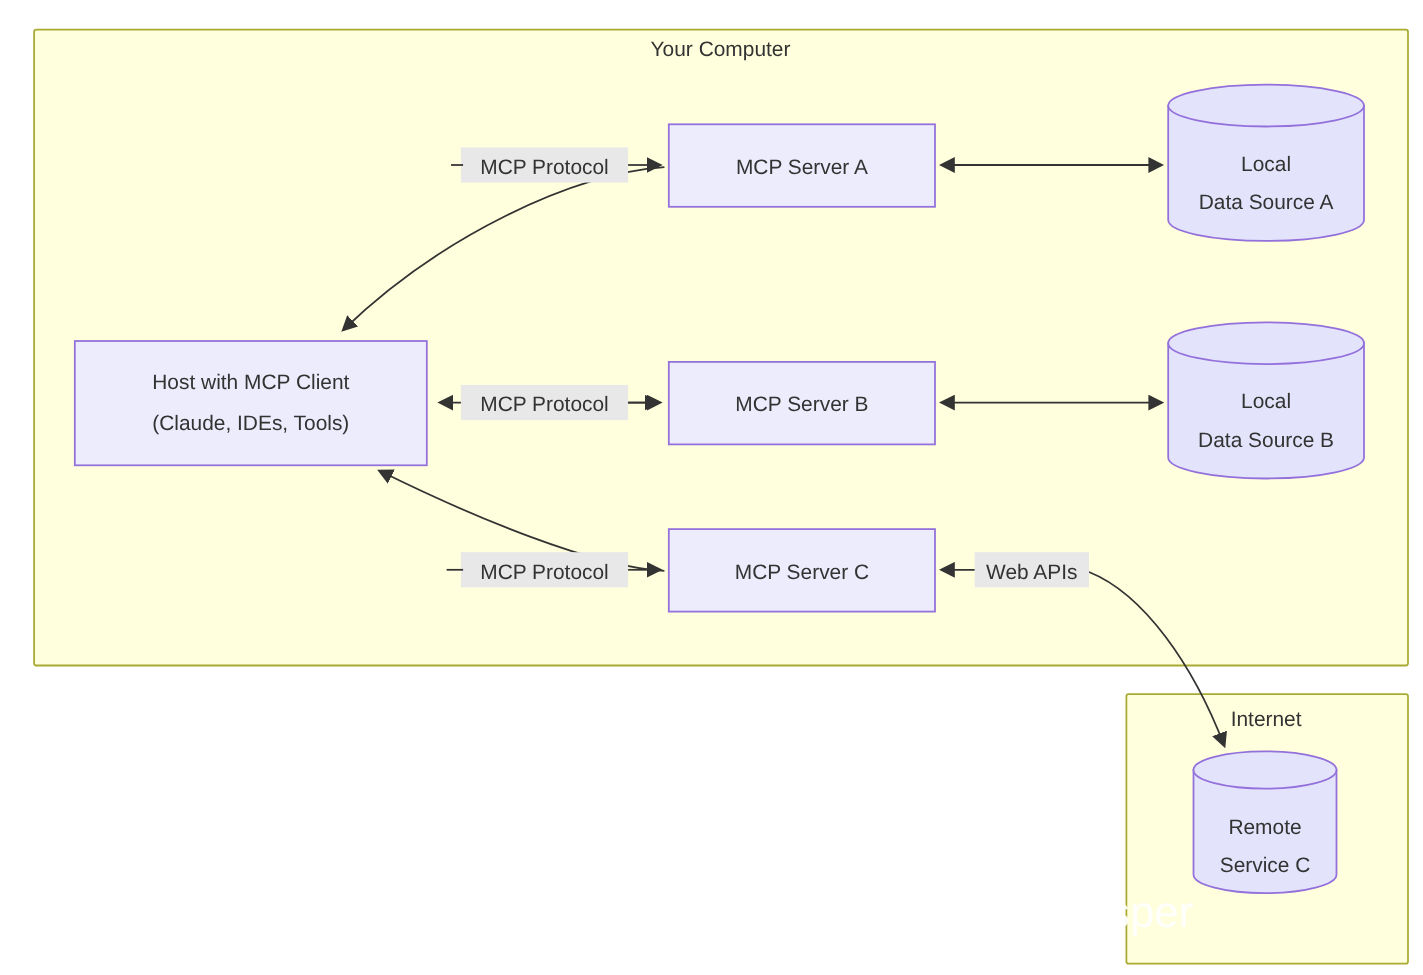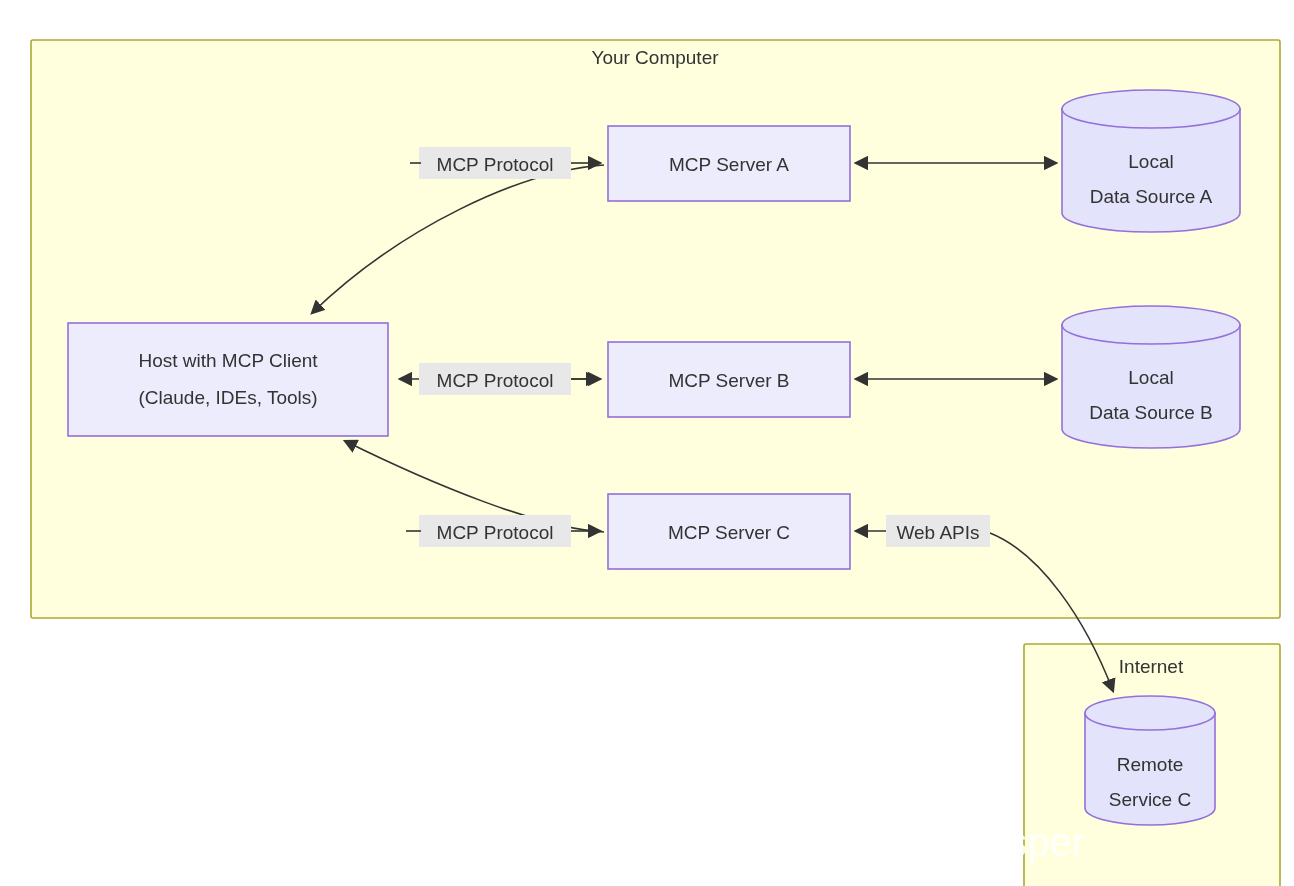--- a/index.html
+++ b/index.html
@@ -9,21 +9,21 @@
   }
   body {
     width: 1294px;
     height: 886px;
     position: relative;
     font-family: "Liberation Sans", sans-serif;
     overflow: hidden;
   }
   #diagram-root {
     position: absolute;
-    left: 0; top: 13px;
+    left: 0; top: 0;
     width: 1294px;
     height: 658px;
   }
   svg.diagram-svg {
     position: absolute;
     left: 0; top: 0;
     width: 1294px;
     height: 886px;
   }
   .node-label {

